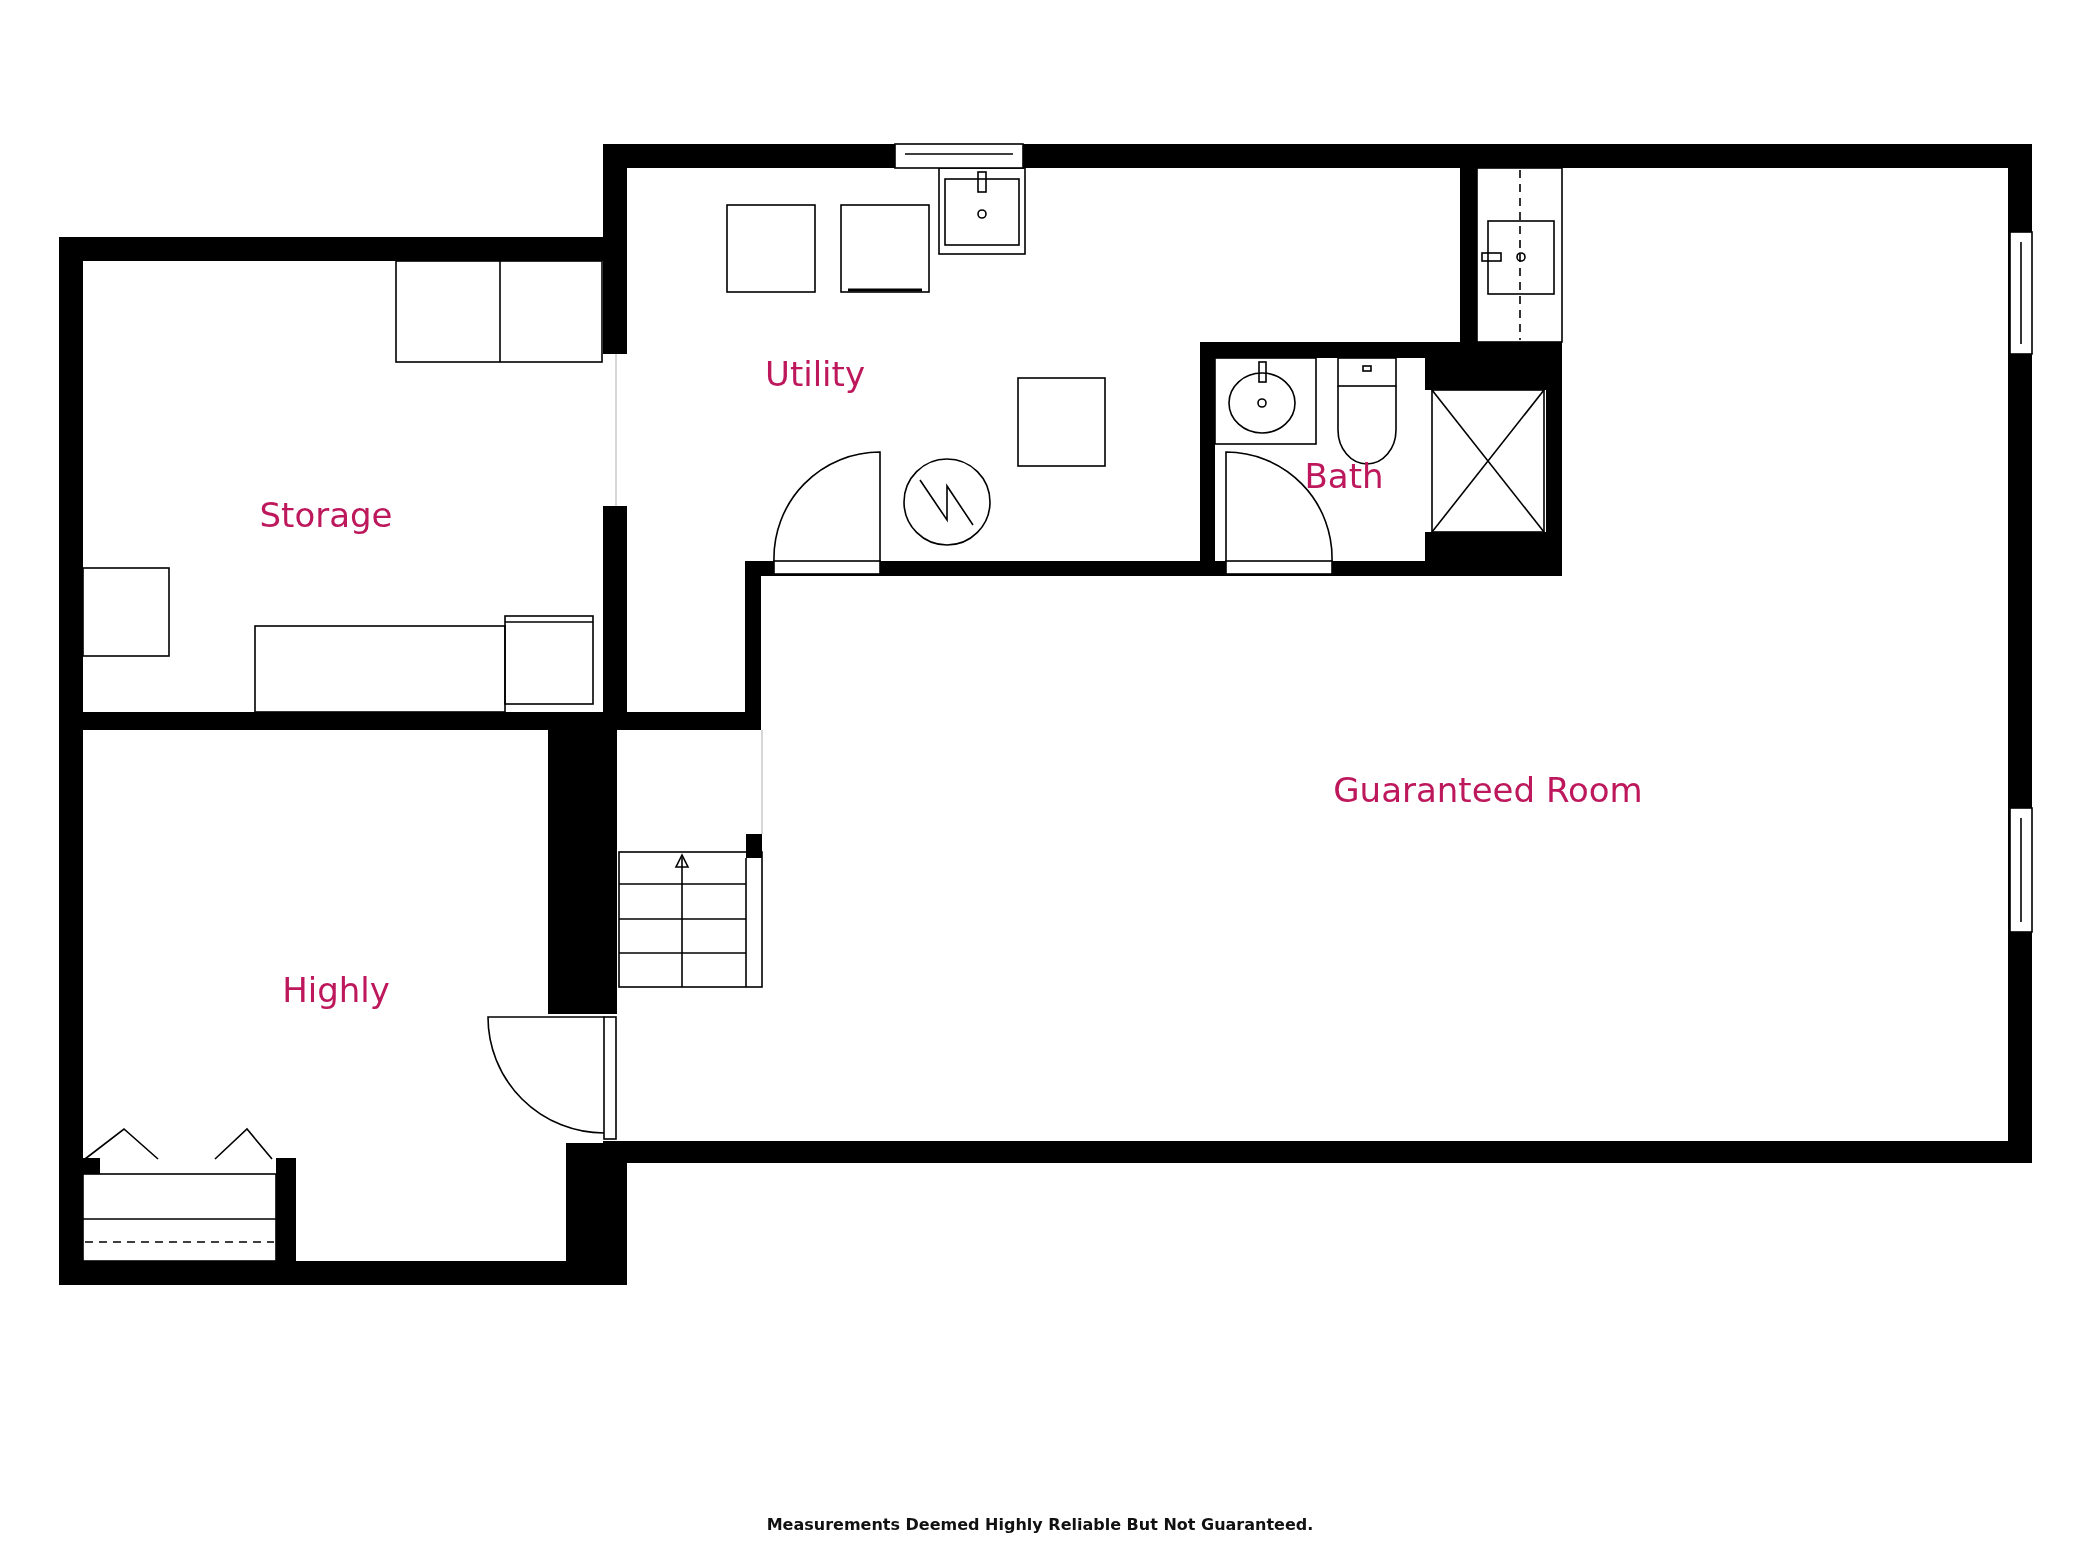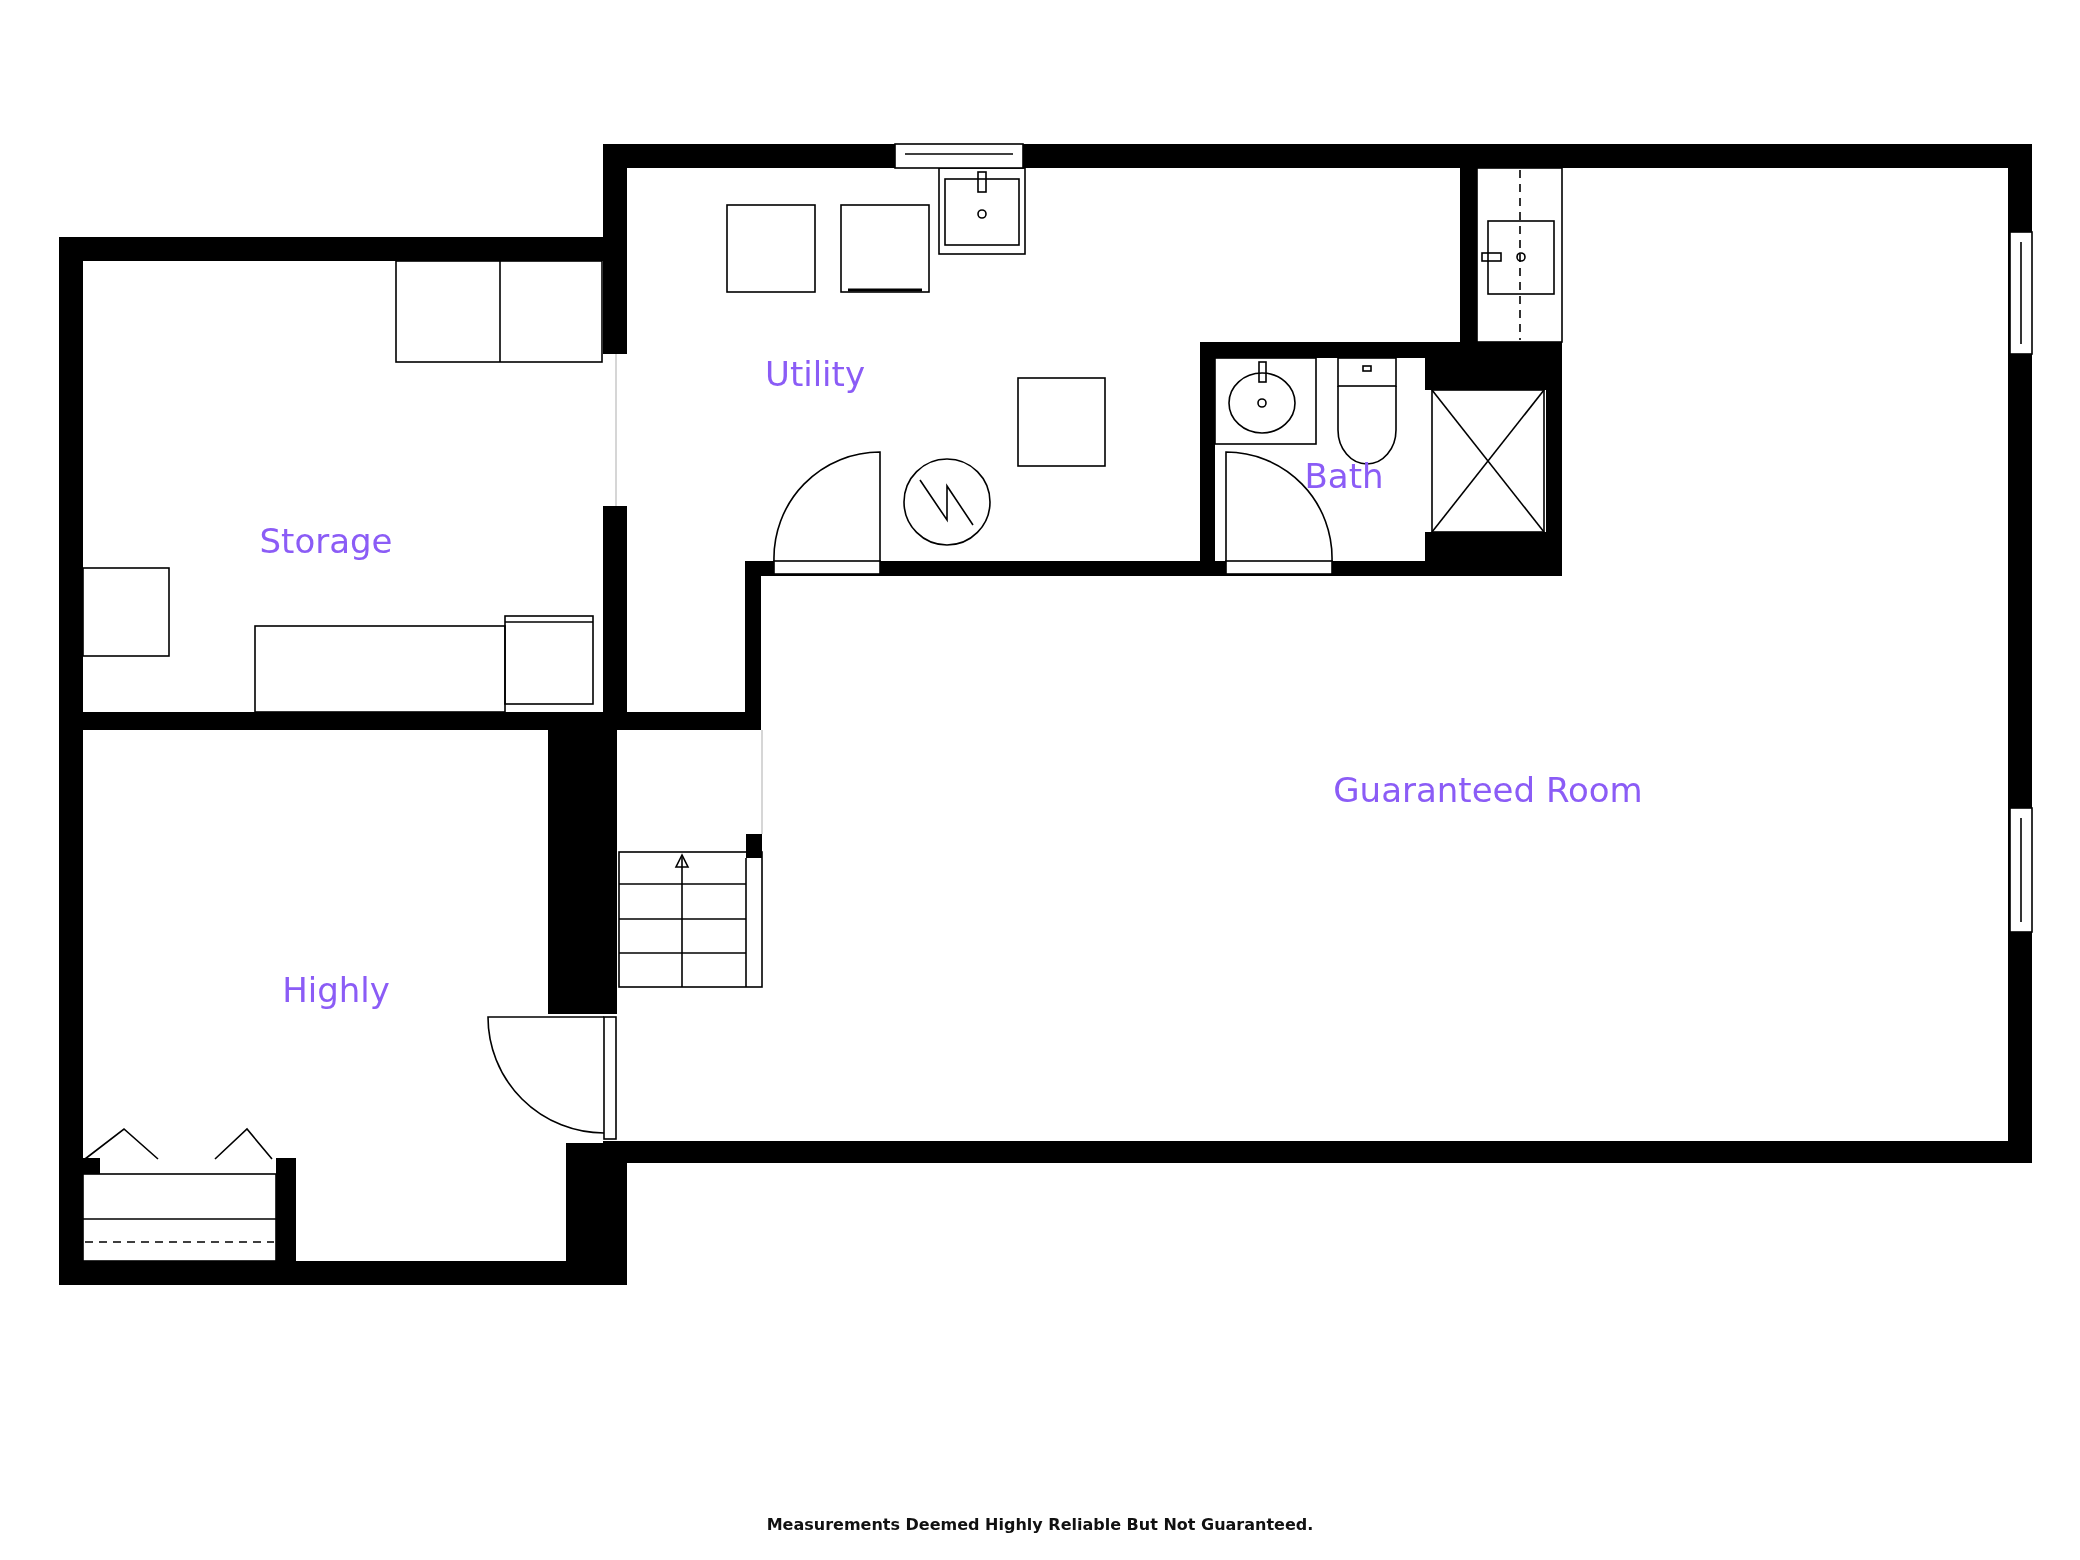--- a/index.html
+++ b/index.html
@@ -1,18 +1,18 @@
 <!DOCTYPE html>
 <html><head>
 <meta charset="utf-8">
 <style>
   html,body{margin:0;padding:0;background:#fff;}
   body{width:2080px;height:1560px;position:relative;overflow:hidden;font-family:"DejaVu Sans","Liberation Sans",sans-serif;}
   svg{position:absolute;left:0;top:0;}
-  .lbl{position:absolute;color:#8b5cf6;font-size:34px;white-space:nowrap;transform:translate(-50%,-50%);}
+  .lbl{position:absolute;color:#be185d;font-size:34px;white-space:nowrap;transform:translate(-50%,-50%);}
   .footer{position:absolute;left:50%;top:1515px;transform:translateX(-50%);font-size:16px;color:#111;white-space:nowrap;font-weight:bold;}
 </style>
 </head>
 <body>
 
 <svg width="2080" height="1560" viewBox="0 0 2080 1560" xmlns="http://www.w3.org/2000/svg">
   <g fill="#000">
 
     <rect x="59" y="237" width="568" height="24"></rect>
 
@@ -125,19 +125,19 @@
     <polyline points="85,1159 124,1129 158,1159"></polyline>
     <polyline points="215,1159 247,1129 272,1159"></polyline>
     <rect x="83" y="1174" width="193" height="87"></rect>
     <line x1="83" y1="1219" x2="276" y2="1219"></line>
     <line x1="85" y1="1242" x2="274" y2="1242" stroke-dasharray="8,6"></line>
 
     <line x1="616" y1="354" x2="616" y2="506" stroke="#ccc"></line>
   </g>
 </svg>
 
-<div class="lbl" style="left:326px;top:541px">Storage</div>
+<div class="lbl" style="left:326px;top:515px">Storage</div>
 <div class="lbl" style="left:815px;top:374px">Utility</div>
 <div class="lbl" style="left:1344px;top:476px">Bath</div>
 <div class="lbl" style="left:1488px;top:790px">Guaranteed Room</div>
 <div class="lbl" style="left:336px;top:990px">Highly</div>
 
 <div class="footer">Measurements Deemed Highly Reliable But Not Guaranteed.</div>
 
 </body></html>

